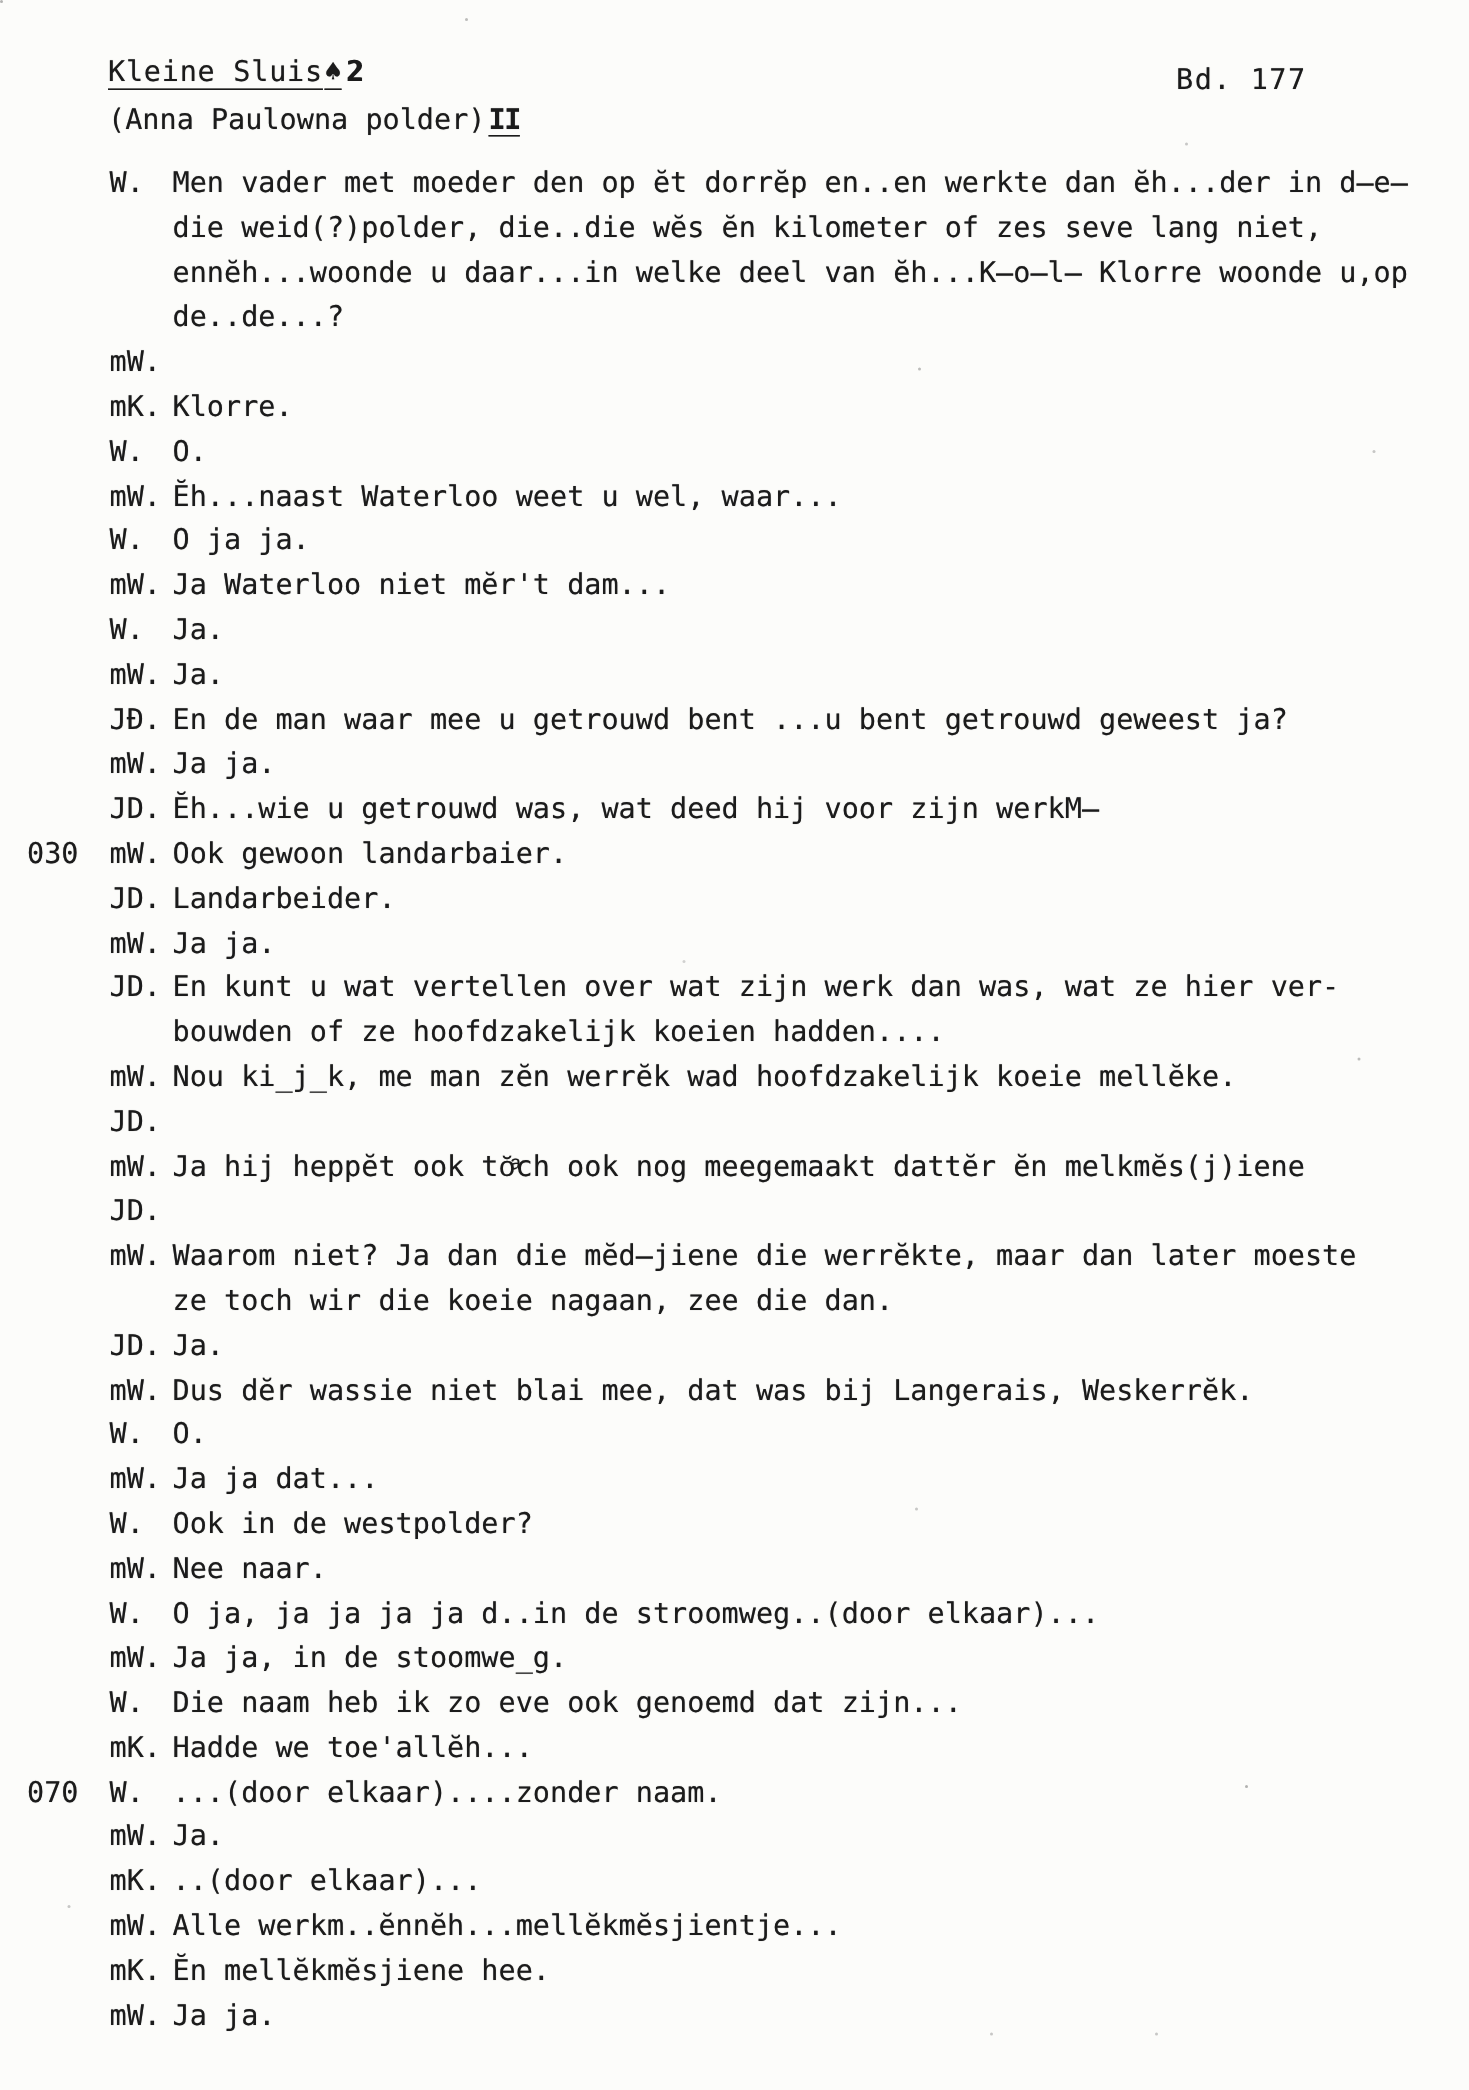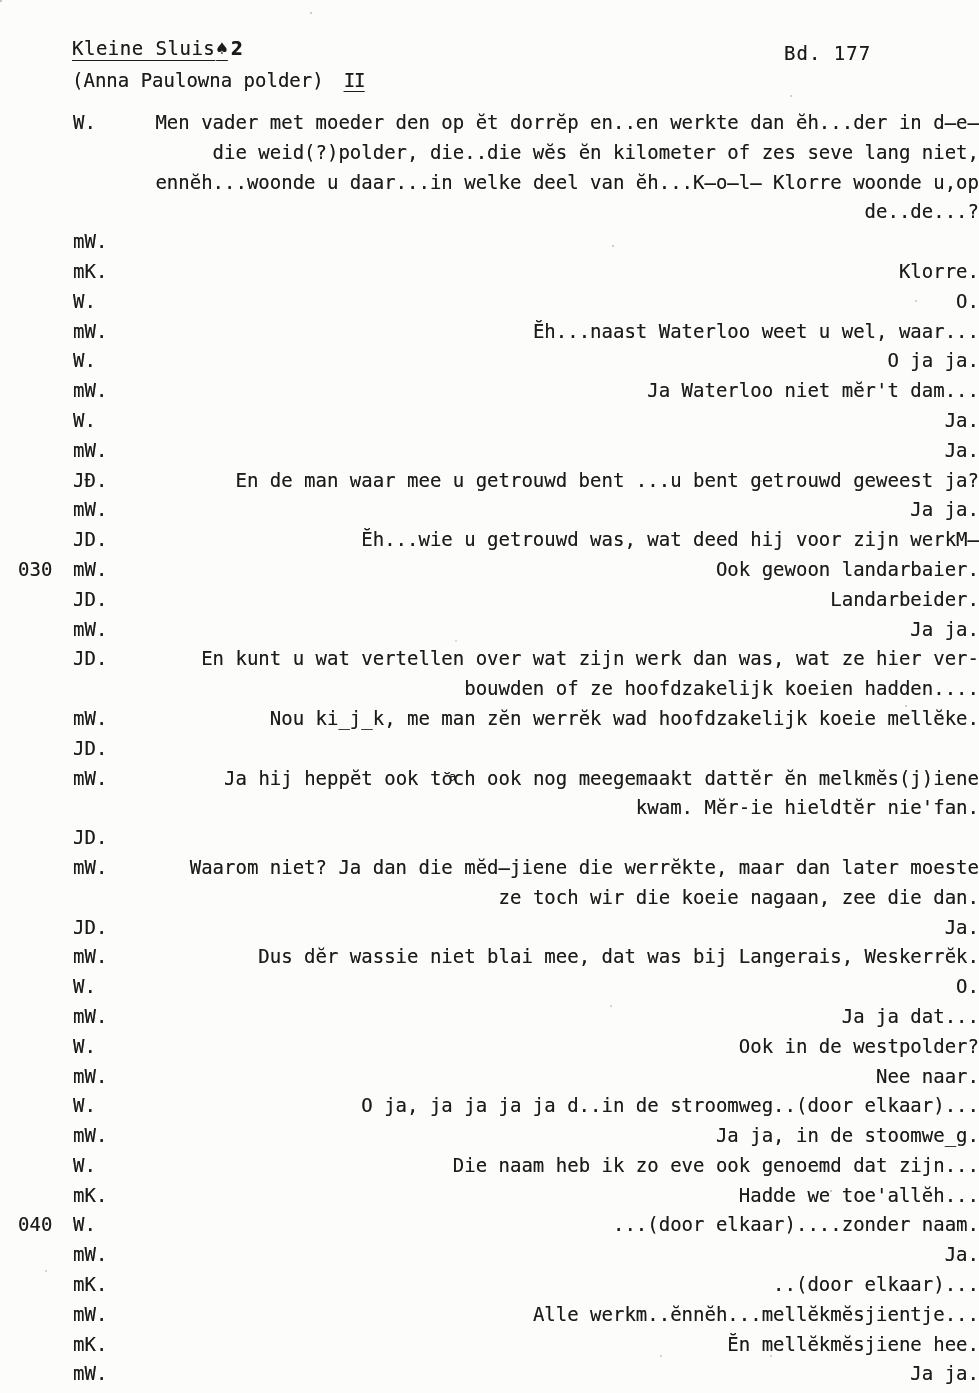--- a/index.html
+++ b/index.html
@@ -23,28 +23,28 @@
       760px 480px 0 rgba(40,40,40,.3), 455px 640px 0 rgba(40,40,40,.2),
       905px 705px 0 rgba(40,40,40,.3), 610px 1005px 0 rgba(40,40,40,.25),
       830px 1190px 0 rgba(40,40,40,.35), 45px 1270px 0 rgba(40,40,40,.25),
       660px 1355px 0 rgba(40,40,40,.25), 770px 1355px 0 rgba(40,40,40,.25);}
   header{position:relative;padding-top:33px;}
   .title-line{margin-left:72px;line-height:30px;white-space:pre;}
   .title{text-decoration:underline;text-underline-offset:5px;letter-spacing:.5px;}
   .strikeblob{font-weight:bold;letter-spacing:0;margin-left:1px;text-decoration:underline;text-underline-offset:5px;}
   .titlenum{font-weight:bold;margin-left:3px;text-shadow:0.8px 0 0 currentColor;}
   .subtitle-line{margin-left:72px;line-height:34px;white-space:pre;}
-  .numeral{text-decoration:underline;text-underline-offset:4px;font-weight:normal;margin-left:20px;letter-spacing:-1px;}
+  .numeral{text-decoration:underline;text-underline-offset:4px;font-weight:bold;margin-left:2px;letter-spacing:-1px;}
   .band{position:absolute;top:42px;left:784px;letter-spacing:1px;}
   main{margin-top:11px;}
   .entry{display:grid;grid-template-columns:73px 42px 1fr;align-items:start;}
   .num{padding-left:18px;line-height:29.8px;}
   .speaker{line-height:29.8px;white-space:pre;}
   .lines{min-width:0;}
-  .line{line-height:29.8px;height:29.8px;white-space:pre;overflow:visible;text-align:right;}
+  .line{line-height:29.8px;height:29.8px;white-space:pre;overflow:visible;}
 </style>
 </head>
 <body>
 
 <div class="page">
   <div class="specks"></div>
 
   <header>
     <div class="title-line"><span class="title">Kleine Sluis</span><span class="strikeblob">♠</span><span class="titlenum">2</span></div>
     <div class="subtitle-line"><span>(Anna Paulowna polder)</span><span class="numeral">II</span></div>
@@ -192,21 +192,20 @@
     <div class="entry">
       <span class="num"></span>
       <span class="speaker">JD.</span>
     </div>
 
     <div class="entry">
       <span class="num"></span>
       <span class="speaker">mW.</span>
       <div class="lines">
           <div class="line">Ja hij heppĕt ook tŏͣch ook nog meegemaakt dattĕr ĕn melkmĕs(j)iene</div>
-          <div class="line">kwam. Mĕr-ie hieldtĕr nie'fan.</div>
         </div>
     </div>
 
     <div class="entry">
       <span class="num"></span>
       <span class="speaker">JD.</span>
     </div>
 
     <div class="entry">
       <span class="num"></span>
@@ -291,21 +290,21 @@
 
     <div class="entry">
       <span class="num"></span>
       <span class="speaker">mK.</span>
       <div class="lines">
           <div class="line">Hadde we toe'allĕh...</div>
         </div>
     </div>
 
     <div class="entry">
-      <span class="num">040</span>
+      <span class="num">070</span>
       <span class="speaker">W.</span>
       <div class="lines">
           <div class="line">...(door elkaar)....zonder naam.</div>
         </div>
     </div>
 
     <div class="entry">
       <span class="num"></span>
       <span class="speaker">mW.</span>
       <div class="lines">

